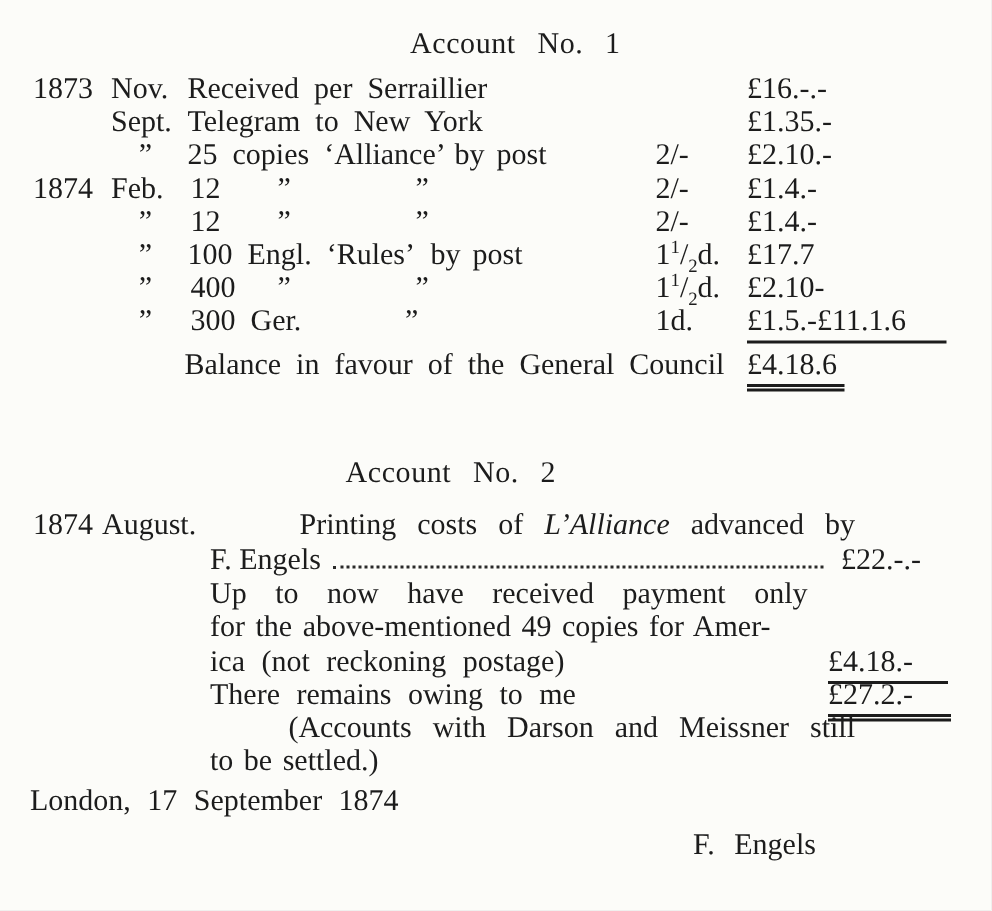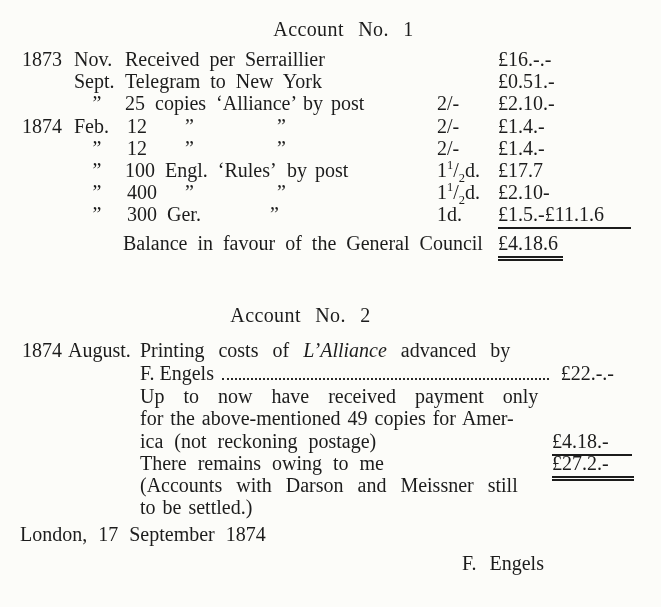--- a/index.html
+++ b/index.html
@@ -31,21 +31,21 @@
   .cr sub{font-size:12.5px;line-height:0;}
   .ca{position:absolute;left:498px;}
   .rule1{position:absolute;left:498px;top:227px;width:133px;height:2px;background:#1c1c1c;}
   .bal-label{position:absolute;left:123px;top:232px;width:380px;word-spacing:5px;white-space:nowrap;}
   .bal-amt{position:absolute;left:498px;top:232px;display:inline-block;
            padding:0 5px 1px 0;border-bottom:5px double #1c1c1c;}
   
   .cy2{position:absolute;left:22px;}
   .cm2{position:absolute;left:68px;}
   .body2{position:absolute;left:140px;width:430px;white-space:nowrap;}
-  .ws2{word-spacing:2px;} .ws6{word-spacing:6px;} .ws9{word-spacing:9px;} .ws14{word-spacing:14px;}
+  .ws2{word-spacing:2px;} .ws6{word-spacing:6px;} .ws9{word-spacing:9px;text-align:right;} .ws14{word-spacing:14px;}
   .l2row{position:absolute;left:140px;top:362px;width:474px;display:flex;align-items:baseline;white-space:nowrap;}
   .leader{flex:1;border-bottom:2px dotted #2a2a2a;margin:0 12px 4px 8px;height:1px;}
   .amt5{position:absolute;left:552px;top:430px;width:80px;border-bottom:2px solid #1c1c1c;padding-bottom:1px;}
   .amt6{position:absolute;left:552px;top:452px;width:82px;border-bottom:5px double #1c1c1c;padding-bottom:1px;}
   .it{font-style:italic;}
   .footer-place{position:absolute;left:20px;top:523px;word-spacing:6px;white-space:nowrap;text-align:center;}
   .footer-sig{position:absolute;left:462px;top:552px;word-spacing:8px;white-space:nowrap;}
 </style>
 </head>
 <body>
@@ -58,21 +58,21 @@
     <span class="cy">1873</span>
     <span class="cm">Nov.</span>
     <span class="cd">Received per Serraillier</span>
     <span class="ca">£16.-.-</span>
   </div>
 
   <div class="a1row" style="top:70px">
     <span class="cy"></span>
     <span class="cm">Sept.</span>
     <span class="cd">Telegram to New York</span>
-    <span class="ca">£0.51.-</span>
+    <span class="ca">£1.35.-</span>
   </div>
 
   <div class="a1row" style="top:92px">
     <span class="cm ctr">”</span>
     <span class="cd">
       <span>25 copies ‘Alliance’</span>
       <span class="bp3">by post</span>
     </span>
     <span class="cr">2/-</span>
     <span class="ca">£2.10.-</span>

